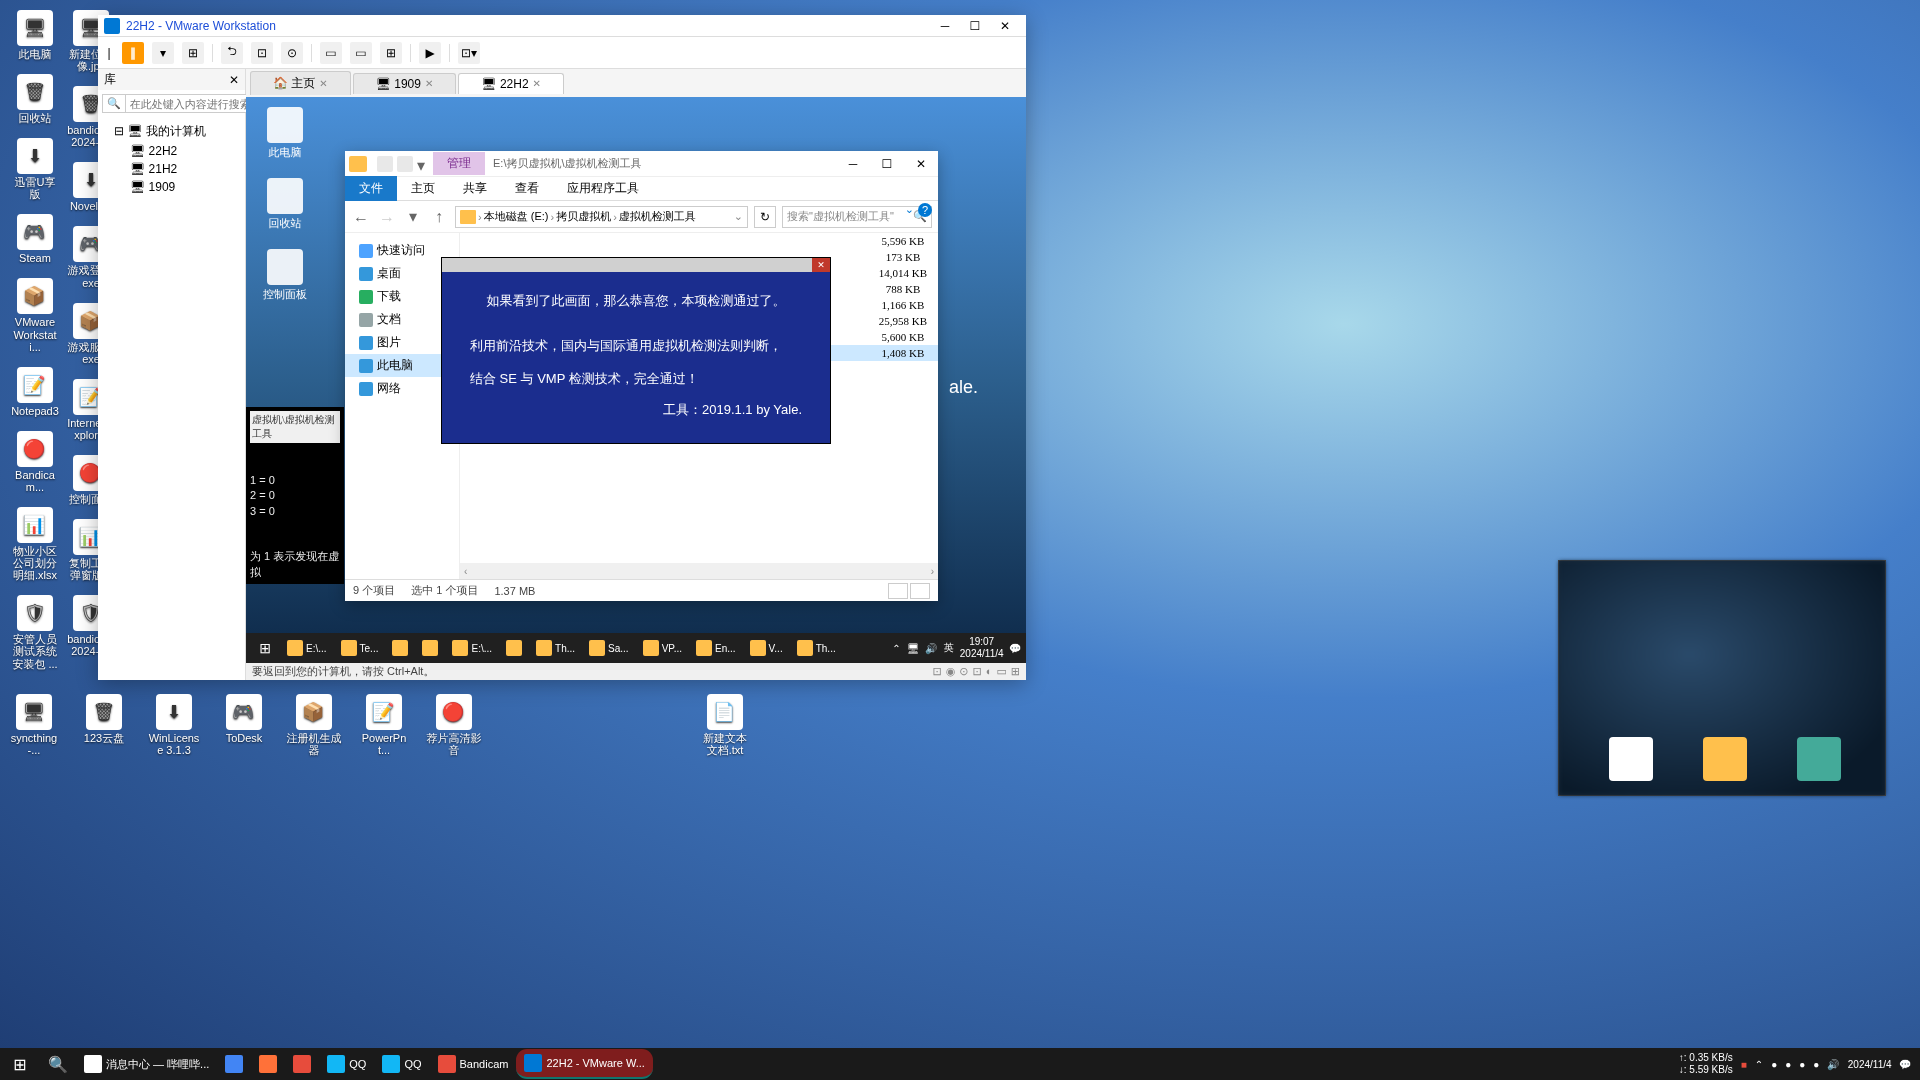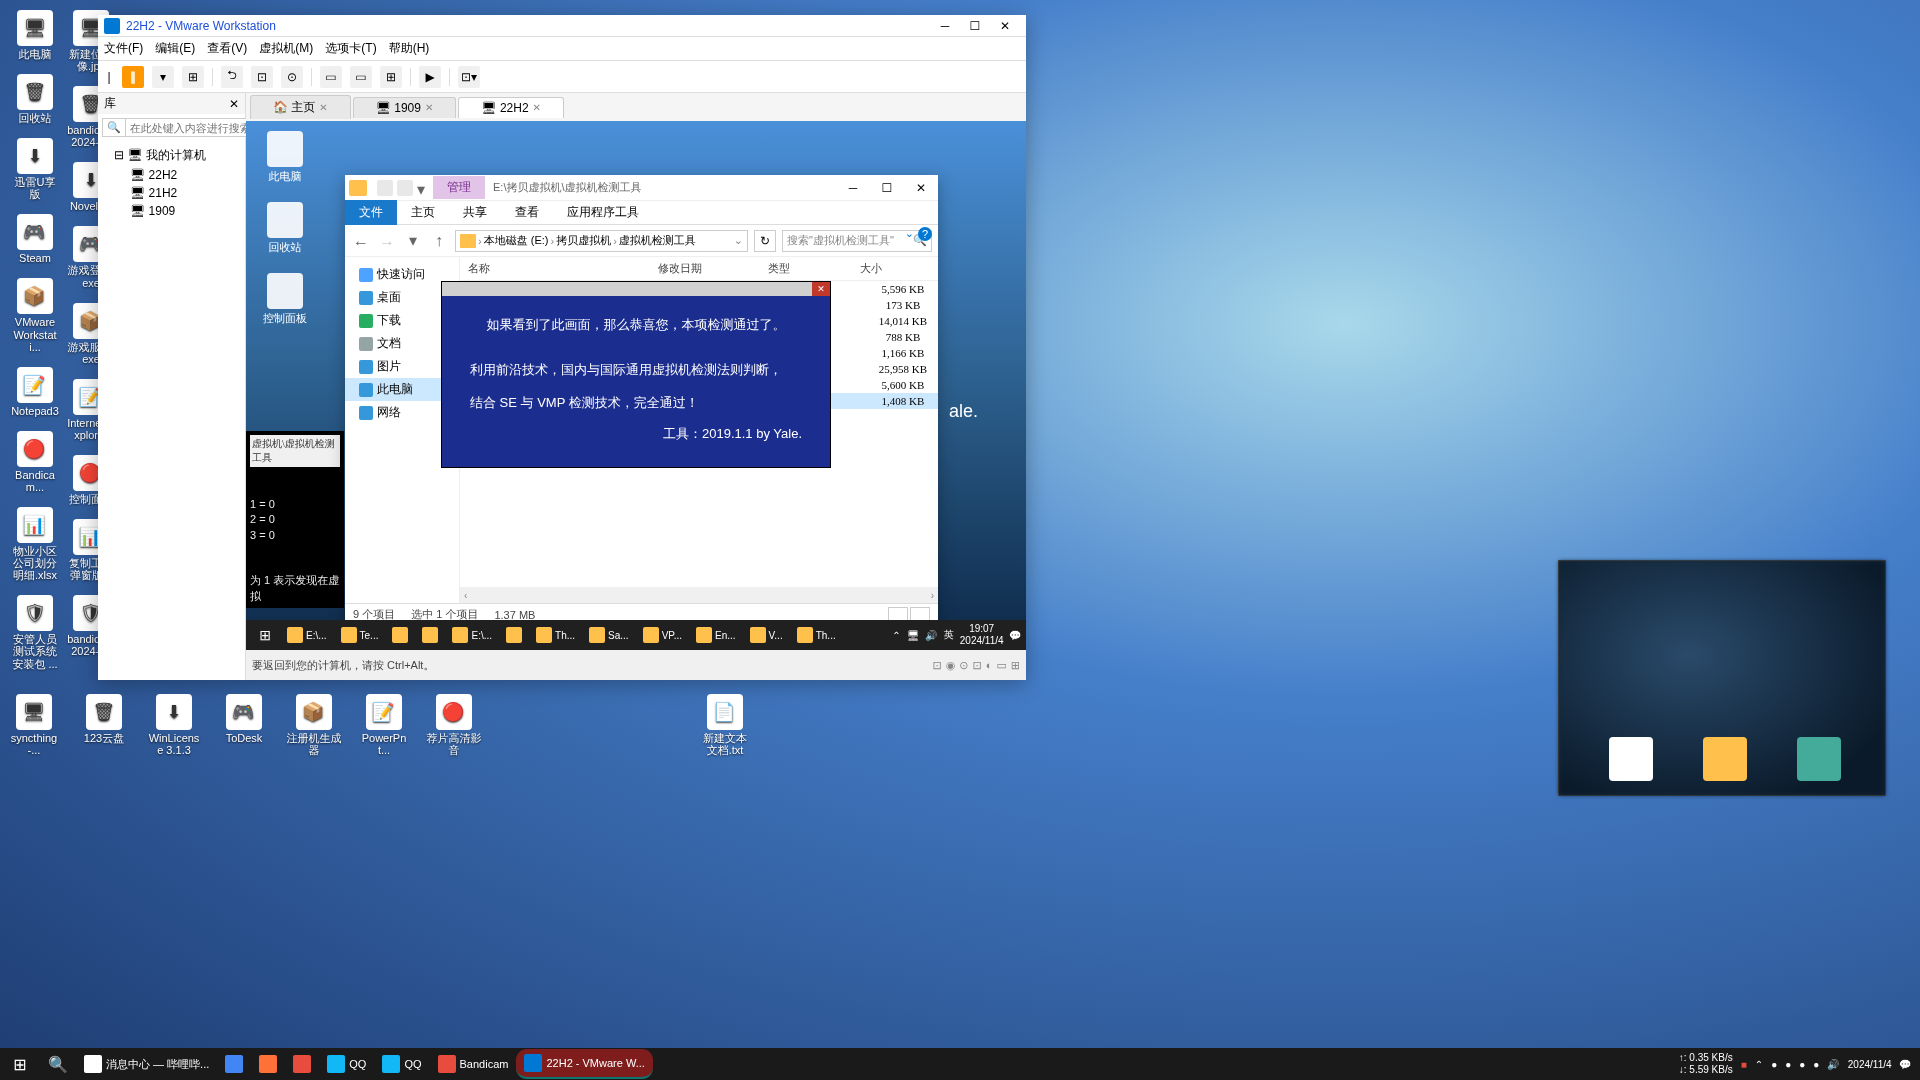--- a/index.html
+++ b/index.html
@@ -87,21 +87,21 @@
 .popup-body .desc { font-size: 13px; text-align: left; line-height: 1.8; margin-bottom: 10px; }
 .popup-body .sig { font-size: 13px; text-align: right; }
 .terminal-strip { position: absolute; left: 0; top: 310px; width: 98px; background: #000; color: #eee; font-family: monospace; font-size: 11px; padding: 4px; line-height: 1.4; }
 .terminal-strip .hint { background: #f0f0f0; color: #333; font-family: "Microsoft YaHei"; font-size: 10px; padding: 2px; margin-bottom: 30px; }
 .guest-taskbar { position: absolute; bottom: 0; left: 0; right: 0; height: 30px; background: #202020; display: flex; align-items: center; padding: 0 4px; }
 .guest-taskbar .start { width: 30px; height: 30px; display: flex; align-items: center; justify-content: center; color: #fff; font-size: 14px; }
 .guest-taskbar .titem { height: 26px; padding: 0 6px; display: flex; align-items: center; color: #fff; font-size: 10px; gap: 3px; margin: 0 1px; cursor: pointer; }
 .guest-taskbar .titem .tic { width: 16px; height: 16px; background: #ffc04c; border-radius: 2px; }
 .guest-taskbar .tray { margin-left: auto; display: flex; align-items: center; color: #fff; font-size: 10px; gap: 6px; }
 .guest-taskbar .clock { text-align: center; line-height: 1.2; font-size: 10px; }
-.hint-bar { height: 30px; background: #f0f0f0; font-size: 11px; color: #444; padding: 1px 6px; display: flex; align-items: center; gap: 18px; }
+.hint-bar { height: 17px; background: #f0f0f0; font-size: 11px; color: #444; padding: 1px 6px; display: flex; align-items: center; gap: 18px; }
 .hint-bar .right-icons { margin-left: auto; display: flex; gap: 4px; color: #888; }
 .hint-bar .right-icons span { font-size: 11px; }
 .desktop-row-bottom { position: absolute; left: 6px; top: 694px; display: flex; gap: 14px; }
 .desktop-row-bottom .di { width: 56px; }
 .extra-icon { position: absolute; left: 700px; top: 694px; }
 .webcam-overlay { position: absolute; right: 34px; top: 560px; width: 328px; height: 236px; background: #1a2a3a; border: 1px solid #444; }
 .webcam-overlay .blur { position: absolute; inset: 0; background: radial-gradient(ellipse at 40% 40%, #2a4a6a 0%, #0a1a2a 80%); filter: blur(2px); }
 .webcam-overlay .items { position: absolute; bottom: 14px; left: 50px; display: flex; gap: 50px; align-items: center; }
 .webcam-overlay .items div { width: 44px; height: 44px; border-radius: 4px; }
 .host-taskbar { position: absolute; bottom: 0; left: 0; right: 0; height: 32px; background: #1a1a1a; display: flex; align-items: center; }
@@ -198,28 +198,20 @@
 <div class="vmware-window">
   <div class="title-bar">
     <div class="ico"></div>
     <div class="ttl">22H2 - VMware Workstation</div>
     <div class="winbtns">
       <div>─</div>
       <div>☐</div>
       <div>✕</div>
     </div>
   </div>
-  <div class="menu-bar" id="vm-menus">
-      <span>文件(F)</span>
-      <span>编辑(E)</span>
-      <span>查看(V)</span>
-      <span>虚拟机(M)</span>
-      <span>选项卡(T)</span>
-      <span>帮助(H)</span>
-    </div>
   <div class="toolbar">
     <div class="tbtn" style="width:10px;background:none">|</div>
     <div class="tbtn tpause">∥</div>
     <div class="tbtn">▾</div>
     <div class="tbtn">⊞</div>
     <div style="width:1px;height:18px;background:#ddd"></div>
     <div class="tbtn">⮌</div>
     <div class="tbtn">⊡</div>
     <div class="tbtn">⊙</div>
     <div style="width:1px;height:18px;background:#ddd"></div>
@@ -334,26 +326,20 @@
             <div class="exp-side" id="exp-side">
                 <div class="snode"><span class="sico" style="background:#4da3ff"></span>快速访问</div>
                 <div class="snode"><span class="sico" style="background:#3498db"></span>桌面</div>
                 <div class="snode"><span class="sico" style="background:#27ae60"></span>下载</div>
                 <div class="snode"><span class="sico" style="background:#95a5a6"></span>文档</div>
                 <div class="snode"><span class="sico" style="background:#3498db"></span>图片</div>
                 <div class="snode sel"><span class="sico" style="background:#3498db"></span>此电脑</div>
                 <div class="snode"><span class="sico" style="background:#3498db"></span>网络</div>
               </div>
             <div class="exp-content">
-              <div class="exp-head">
-                <div class="c1">名称</div>
-                <div class="c2">修改日期</div>
-                <div class="c3">类型</div>
-                <div class="c4">大小</div>
-              </div>
               <div class="exp-rows" id="exp-rows">
                   <div class="exp-row">
                     <div class="c4">5,596 KB</div>
                   </div>
                   <div class="exp-row">
                     <div class="c4">173 KB</div>
                   </div>
                   <div class="exp-row">
                     <div class="c4">14,014 KB</div>
                   </div>

